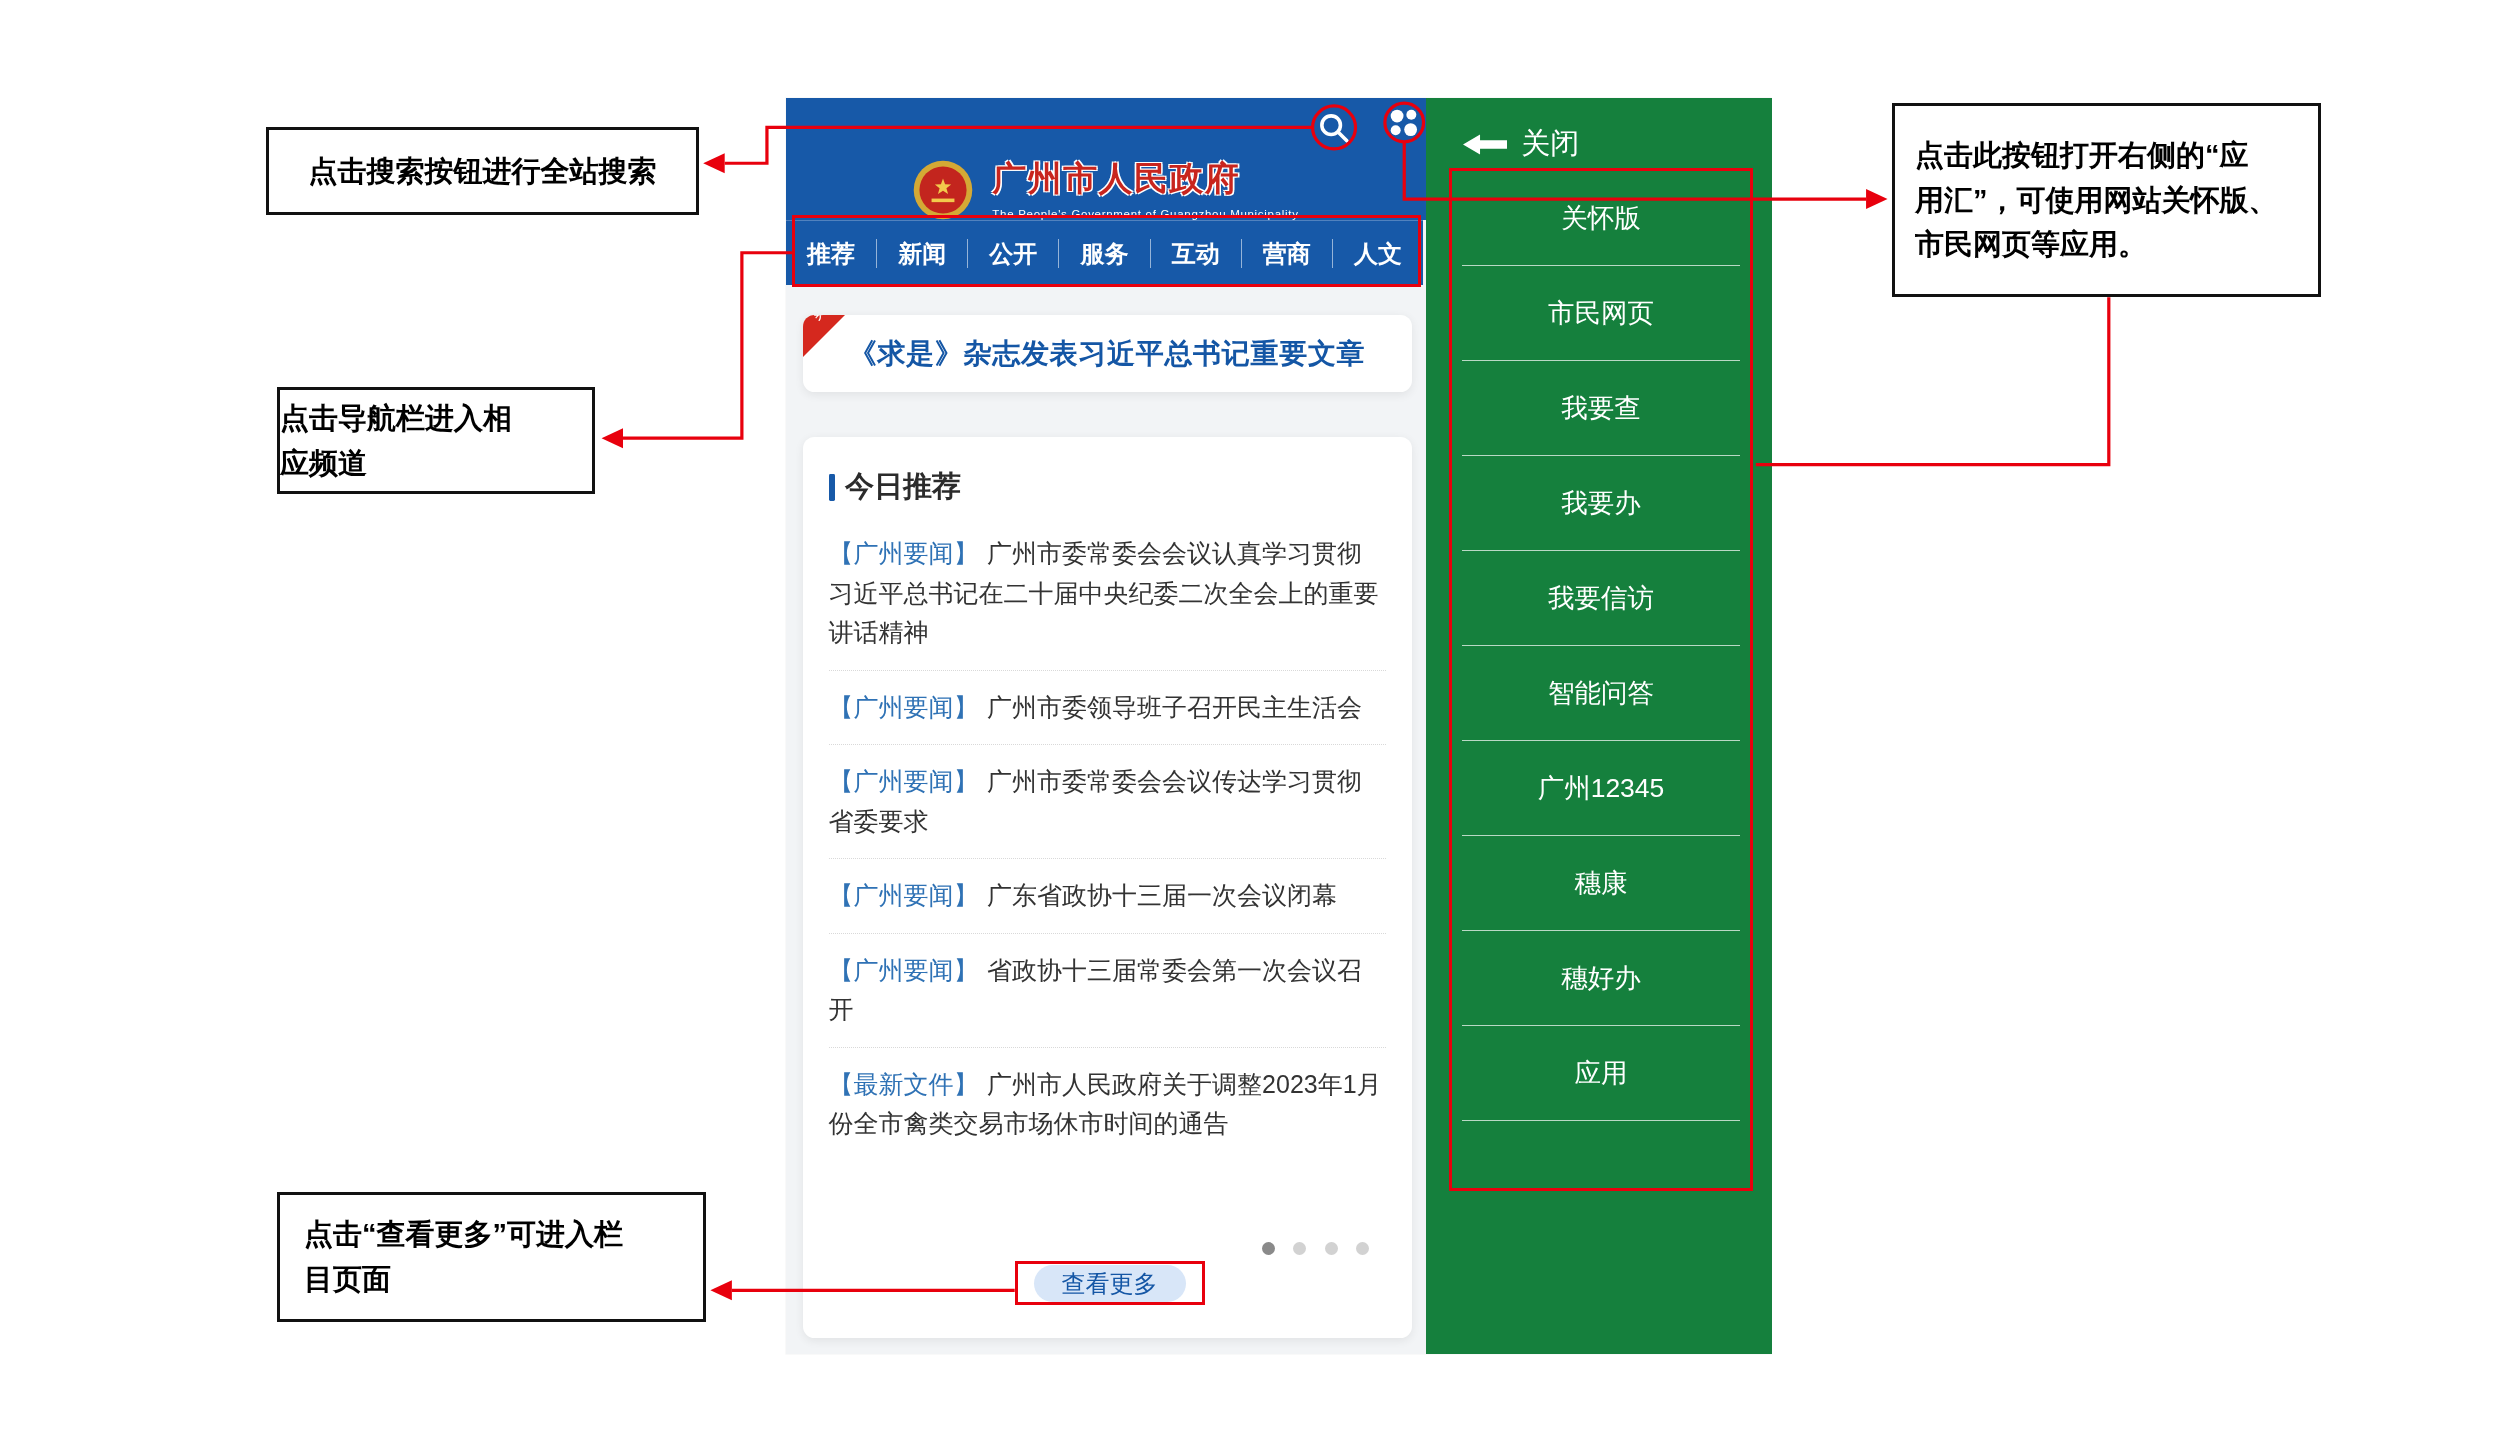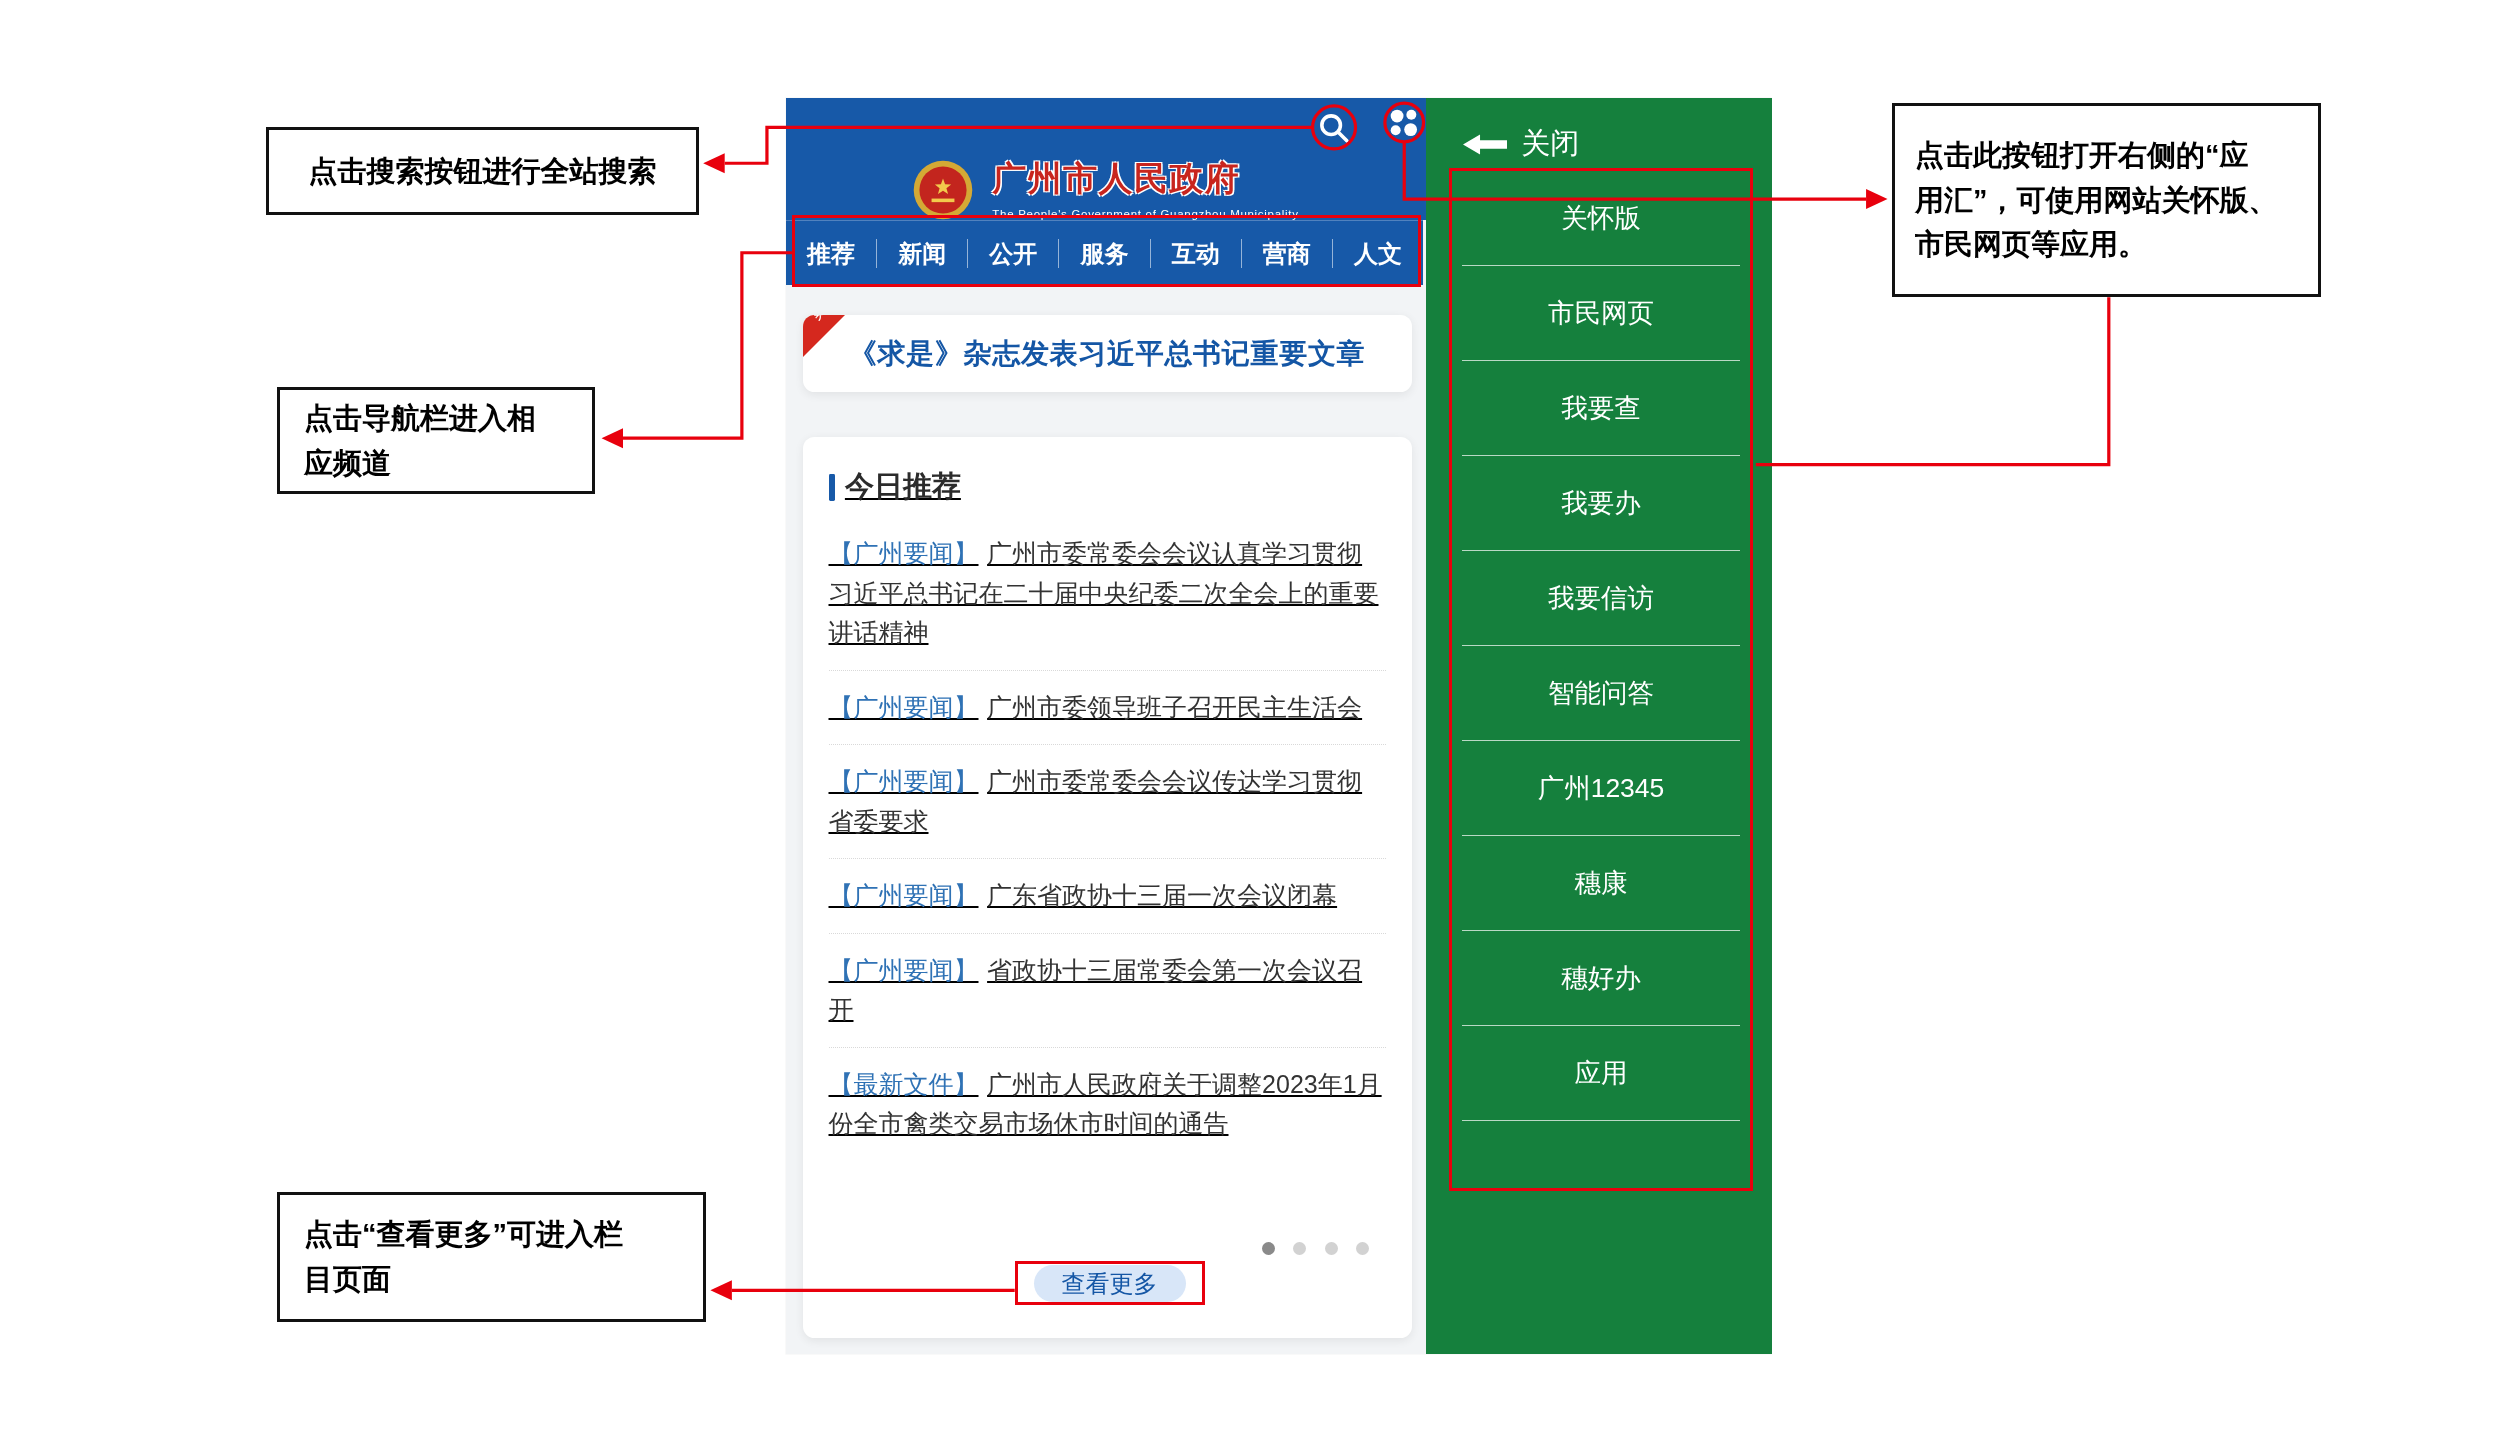--- a/index.html
+++ b/index.html
@@ -9,21 +9,21 @@
     font-family: "Liberation Sans", "DejaVu Sans", sans-serif; overflow: hidden;
   }
 
   
   .tip {
     position: absolute; background: #fff; border: 3.6px solid #111; color: #000;
     font-weight: bold; font-size: 29px; line-height: 1.55; white-space: pre-line;
     display: flex; align-items: center; z-index: 40;
   }
   .tip1 { left: 266px; top: 127px;  width: 433px; height: 88px; justify-content: center; }
-  .tip2 { left: 277px; top: 387px;  width: 318px; height: 107px; padding-left: 24px; }
+  .tip2 { left: 277px; top: 387px;  width: 318px; height: 107px; }
   .tip3 { left: 277px; top: 1192px; width: 429px; height: 130px; padding-left: 24px; }
   .tip4 { left: 1892px; top: 103px; width: 429px; height: 194px; padding: 0 20px; }
 
   
   .phone { position: absolute; left: 786px; top: 98px; width: 985px; height: 1256px; box-shadow: 0 0 0 0.7px rgba(0,0,0,0.04); }
   .page  { position: absolute; left: 0; top: 0; width: 640px; height: 1256px; background: #f2f4f6; overflow: hidden; }
 
   .header { position: absolute; left: 0; top: 0; width: 640px; height: 122px; background: #1759A8; }
   .brand  { position: absolute; left: 0; top: 0; width: 100%; height: 100%;
             display: flex; align-items: flex-end; justify-content: center; gap: 19px; padding-top: 23px; }
@@ -58,21 +58,21 @@
   .headline-text { font-size: 28px; font-weight: bold; color: #1456A5; letter-spacing: 0.7px; }
   .corner { position: absolute; left: 0; top: 0; width: 0; height: 0;
             border-top: 42px solid #D5281E; border-right: 42px solid transparent; }
   .corner span {
     position: absolute; left: 0.7px; top: -36px; color: #fff; font-size: 10.7px; font-weight: bold;
     transform: rotate(-45deg); transform-origin: left top; display:block; width:43px; text-align:center;
   }
 
   .today-card {
     position: absolute; left: 16.5px; top: 339px; width: 609px; height: 901px; background: #fff;
-    border-radius: 11.5px; box-shadow: 0 2.9px 10px rgba(0,0,0,0.07); padding: 30px 26px; text-decoration: underline;
+    border-radius: 11.5px; box-shadow: 0 2.9px 10px rgba(0,0,0,0.07); padding: 30px 26px;
   }
   .today-title { display: flex; align-items: center; gap: 10px; }
   .today-title .bar { width: 6.4px; height: 27px; background: #1759A8; border-radius: 1.4px; }
   .today-title .txt { font-size: 29px; font-weight: bold; color: #2b2b2b; }
   .news-list { margin-top: 10px; }
   .news-item {
     padding: 17px 0; border-bottom: 1.4px dotted #d9d9d9; font-size: 25px; line-height: 1.58;
     color: #333; cursor: pointer;
   }
   .news-item:last-child { border-bottom: none; }

